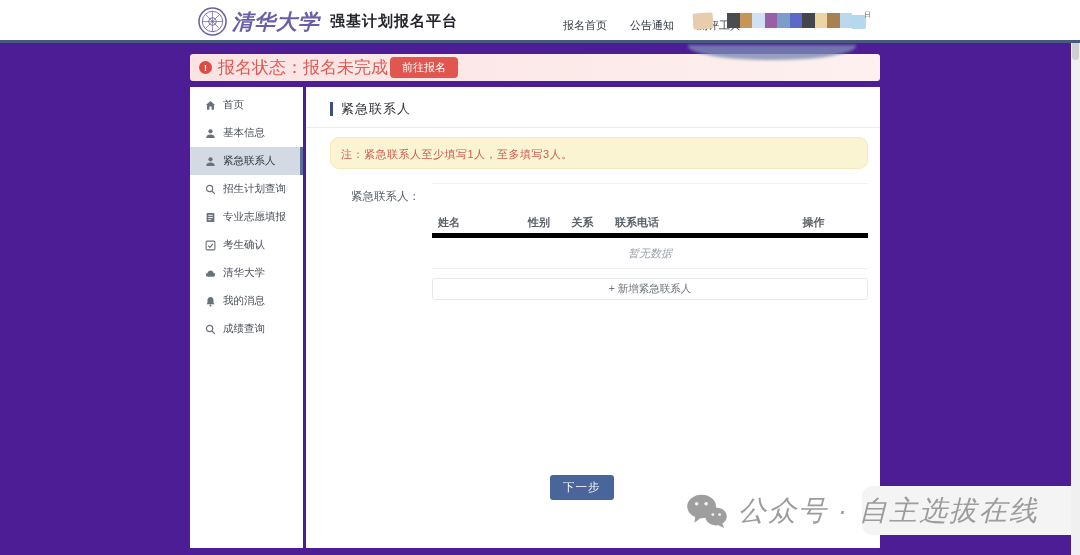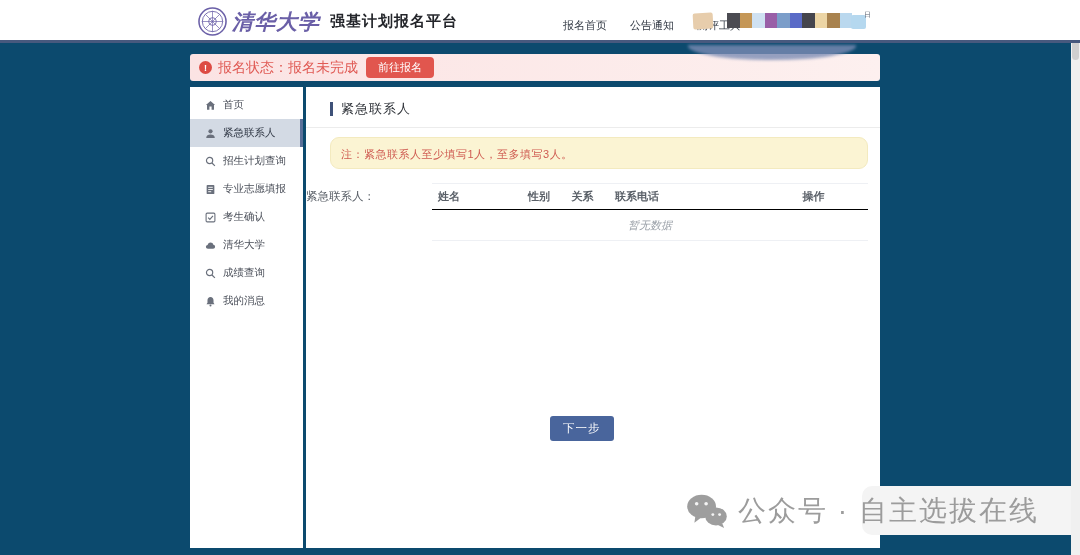--- a/index.html
+++ b/index.html
@@ -1,18 +1,18 @@
 <!DOCTYPE html>
 <html><head>
 <meta charset="utf-8">
 <style>
   * { margin:0; padding:0; box-sizing:border-box; }
   html,body { width:1080px; height:555px; }
   body { font-family:"Liberation Sans","DejaVu Sans",sans-serif; background:#ebebeb; }
-  .page { position:relative; width:1080px; height:555px; background:#0c4a6e; overflow:hidden; }
+  .page { position:relative; width:1080px; height:555px; background:#4c1d95; overflow:hidden; }
 
   
   .header { position:absolute; left:0; top:0; width:1080px; height:43px; background:#ffffff; border-bottom:3px solid #47597e; z-index:5; }
   .brand { position:absolute; left:198px; top:0; height:43px; display:flex; align-items:center; }
   .logo-emblem { width:29px; height:29px; margin-right:5px; }
   .uni-name { font-size:21px; font-weight:bold; font-style:italic; color:#6a5fa7; letter-spacing:1px; margin-right:10px; font-family:"Liberation Serif","DejaVu Serif",serif; }
   .platform-title { font-size:15px; font-weight:bold; color:#24262b; letter-spacing:1px; }
   .topnav { position:absolute; left:563px; top:0; height:43px; display:flex; align-items:center; gap:23px; }
   .topnav .nav-item { font-size:11px; color:#333a45; cursor:pointer; white-space:nowrap;margin-top:8px; }
   .redact-badge { position:absolute; left:693px; top:13px; width:20px; height:16px; background:#e7cdac; border-radius:2px; transform:rotate(-3deg); }
@@ -20,21 +20,21 @@
   .mosaic .sq { width:12.5px; height:15px; }
   .mini-badge { position:absolute; left:851px; top:15px; width:15px; height:14px; background:#b5d8ef; border-radius:2px; }
   .mini-glyph { position:absolute; left:864px; top:10px; font-size:7px; color:#5a6270; }
 
   
   .blob { position:absolute; left:688px; top:45px; width:168px; height:15px; background:#7c8cb4; opacity:.8; border-radius:0 0 90px 90px / 0 0 15px 15px; filter:blur(1.5px); z-index:4; }
 
   
   .status-bar { position:absolute; left:190px; top:54px; width:690px; height:27px; background:linear-gradient(to right,#fbe3e3,#fdf0ef); border-radius:3px; display:flex; align-items:center; padding-left:9px; z-index:3; }
   .status-icon { width:13px; height:13px; border-radius:50%; background:#dd4b43; color:#fff; font-size:9px; font-weight:bold; display:flex; align-items:center; justify-content:center; margin-right:6px; flex:0 0 auto; }
-  .status-text { font-size:14px; color:#e05a54; margin-right:8px; white-space:nowrap; }
+  .status-text { font-size:17px; color:#e05a54; margin-right:2px; white-space:nowrap; }
   .status-pill { background:#e1564e; color:#fff; font-size:11px; padding:3px 12px; border-radius:4px; cursor:pointer; white-space:nowrap; }
 
   
   .sidebar { position:absolute; left:190px; top:87px; width:113px; height:461px; background:#ffffff; padding-top:4px; }
   .side-item { position:relative; height:28px; display:flex; align-items:center; padding-left:15px; cursor:pointer; }
   .side-item .icon { width:11px; height:11px; margin-right:7px; flex:0 0 auto; display:flex; }
   .side-item .lbl { font-size:10.5px; color:#4a4f59; white-space:nowrap; }
   .side-item.active { background:#d3dae4; }
   .side-item.active::after { content:""; position:absolute; right:0; top:0; width:3px; height:100%; background:#5a7099; }
   .side-item.active .lbl { color:#2f3744; }
@@ -42,36 +42,36 @@
 
   
   .content { position:absolute; left:306px; top:87px; width:574px; height:461px; background:#ffffff; }
   .section-title-row { display:flex; align-items:center; margin:14px 0 0 24px; height:16px; }
   .title-bar { width:3px; height:14px; background:#3e5178; margin-right:8px; }
   .section-title { font-size:13px; color:#2f3339; letter-spacing:1px; }
   .divider { margin-top:10px; border-bottom:1px solid #ececec; }
   .note-box { margin:9px 12px 0 24px; background:#fbf4d3; border:1px solid #f3ead F; border:1px solid #f3eabf; border-radius:9px; padding:6px 10px; }
   .note-text { font-size:11px; color:#cf5b51; letter-spacing:.5px; }
   .form-row { display:flex; margin-top:14px; }
-  .form-label { width:114px; font-size:11.5px; color:#5a6068; padding-top:6px; flex:0 0 auto; white-space:nowrap; }
+  .form-label { width:114px; text-align:right; font-size:11.5px; color:#5a6068; padding-top:6px; flex:0 0 auto; white-space:nowrap; }
   .table-wrap { flex:1; margin-left:12px; margin-right:12px; }
   .etable { width:100%; border-top:1px solid #eef0f4; }
-  .thead { display:flex; height:26px; align-items:center; border-bottom:1px solid #000000; }
+  .thead { display:flex; height:26px; align-items:center; border-bottom:5px solid #000000;margin-top:28px; }
   .th { font-size:11px; color:#5a6068; font-weight:bold; white-space:nowrap; }
   .c1{width:22%; padding-left:6px;} .c2{width:10%;} .c3{width:10%;} .c4{width:43%;} .c5{width:15%;}
   .empty-row { height:31px; display:flex; align-items:center; justify-content:center; border-bottom:1px solid #eef0f4;font-style:italic; }
   .empty-text { font-size:11px; color:#9aa0a8; }
   .add-row { margin-top:9px; height:22px; border:1px solid #e6e8ec; border-radius:3px; display:flex; align-items:center; justify-content:center; cursor:pointer; background:#fff; }
   .add-label { font-size:10.5px; color:#6a707a; }
   .next-btn { position:absolute; left:118px; top:175px; background:#49659c; color:#ffffff; font-size:11.5px; padding:5px 13px; border:none; border-radius:3px; cursor:pointer; letter-spacing:1px; }
   .btn-holder { position:relative; }
 
   
   .wm-bg { position:absolute; left:862px; top:486px; width:218px; height:49px; background:#f4f4f4; border-radius:10px 0 0 10px; }
-  .watermark { position:absolute; left:686px; top:492px; display:flex; align-items:center; z-index:6; }
+  .watermark { position:absolute; left:686px; top:492px; display:flex; align-items:center; z-index:6;font-style:italic; }
   .wm-icon { width:42px; height:36px; margin-right:10px; }
   .wm-text { font-size:28px; color:#9c9c9c; letter-spacing:2px; white-space:nowrap; }
 
   
   .scrollbar { position:absolute; right:0; top:0; width:9px; height:555px; background:#f0f0f0; }
   .scroll-thumb { position:absolute; right:1px; top:0; width:7px; height:60px; background:#cfcfcf; border-radius:4px; }
 </style>
 </head>
 <body>
 
@@ -119,20 +119,29 @@
 
   <div class="sidebar">
       <div class="side-item">
         <span class="icon">
           <svg viewBox="0 0 12 12">
             <path d="M6 1 L11 5.5 L9.8 5.5 L9.8 10.5 L7.2 10.5 L7.2 7.2 L4.8 7.2 L4.8 10.5 L2.2 10.5 L2.2 5.5 L1 5.5 Z" fill="#6a707c"></path>
           </svg>
         </span>
         <span class="lbl">首页</span>
       </div>
+      <div class="side-item">
+        <span class="icon">
+          <svg viewBox="0 0 12 12">
+            <circle cx="6" cy="3.6" r="2.3" fill="#6a707c"></circle>
+            <path d="M1.3 11 C1.3 8.2 3.3 7 6 7 C8.7 7 10.7 8.2 10.7 11 Z" fill="#6a707c"></path>
+          </svg>
+        </span>
+        <span class="lbl">基本信息</span>
+      </div>
       <div class="side-item active">
         <span class="icon">
           <svg viewBox="0 0 12 12">
             <circle cx="6" cy="3.6" r="2.3" fill="#6a707c"></circle>
             <path d="M1.3 11 C1.3 8.2 3.3 7 6 7 C8.7 7 10.7 8.2 10.7 11 Z" fill="#6a707c"></path>
           </svg>
         </span>
         <span class="lbl">紧急联系人</span>
       </div>
       <div class="side-item">
@@ -168,34 +177,34 @@
         <span class="icon">
           <svg viewBox="0 0 12 12">
             <path d="M3.2 9.5 C1.9 9.5 1 8.6 1 7.4 C1 6.3 1.8 5.5 2.9 5.4 C3.1 3.9 4.4 2.8 6 2.8 C7.5 2.8 8.8 3.8 9.1 5.2 C10.2 5.3 11 6.2 11 7.3 C11 8.5 10 9.5 8.8 9.5 Z" fill="#6a707c"></path>
           </svg>
         </span>
         <span class="lbl">清华大学</span>
       </div>
       <div class="side-item">
         <span class="icon">
           <svg viewBox="0 0 12 12">
+            <path d="M6 1.2 C8 1.2 9.3 2.7 9.3 4.8 L9.3 7.4 L10.4 9 L1.6 9 L2.7 7.4 L2.7 4.8 C2.7 2.7 4 1.2 6 1.2 Z" fill="#6a707c"></path>
+            <circle cx="6" cy="10.4" r="1.1" fill="#6a707c"></circle>
+          </svg>
+        </span>
+        <span class="lbl">我的消息</span>
+      </div>
+      <div class="side-item">
+        <span class="icon">
+          <svg viewBox="0 0 12 12">
             <circle cx="5" cy="5" r="3.4" fill="none" stroke="#6a707c" stroke-width="1.3"></circle>
             <line x1="7.6" y1="7.6" x2="10.8" y2="10.8" stroke="#6a707c" stroke-width="1.3"></line>
           </svg>
         </span>
         <span class="lbl">成绩查询</span>
-      </div>
-      <div class="side-item">
-        <span class="icon">
-          <svg viewBox="0 0 12 12">
-            <path d="M6 1.2 C8 1.2 9.3 2.7 9.3 4.8 L9.3 7.4 L10.4 9 L1.6 9 L2.7 7.4 L2.7 4.8 C2.7 2.7 4 1.2 6 1.2 Z" fill="#6a707c"></path>
-            <circle cx="6" cy="10.4" r="1.1" fill="#6a707c"></circle>
-          </svg>
-        </span>
-        <span class="lbl">我的消息</span>
       </div>
     </div>
 
   <div class="content">
     <div class="section-title-row">
       <div class="title-bar"></div>
       <span class="section-title">紧急联系人</span>
     </div>
     <div class="divider"></div>
     <div class="note-box">
@@ -209,20 +218,23 @@
               <div class="th c1">姓名</div>
               <div class="th c2">性别</div>
               <div class="th c3">关系</div>
               <div class="th c4">联系电话</div>
               <div class="th c5">操作</div>
             </div>
           <div class="empty-row">
             <span class="empty-text">暂无数据</span>
           </div>
         </div>
+        <div class="add-row">
+          <span class="add-label">+ 新增紧急联系人</span>
+        </div>
         <div class="btn-holder">
           <button class="next-btn">下一步</button>
         </div>
       </div>
     </div>
   </div>
 
   <div class="wm-bg"></div>
   <div class="watermark">
     <svg class="wm-icon" viewBox="0 0 46 40">

